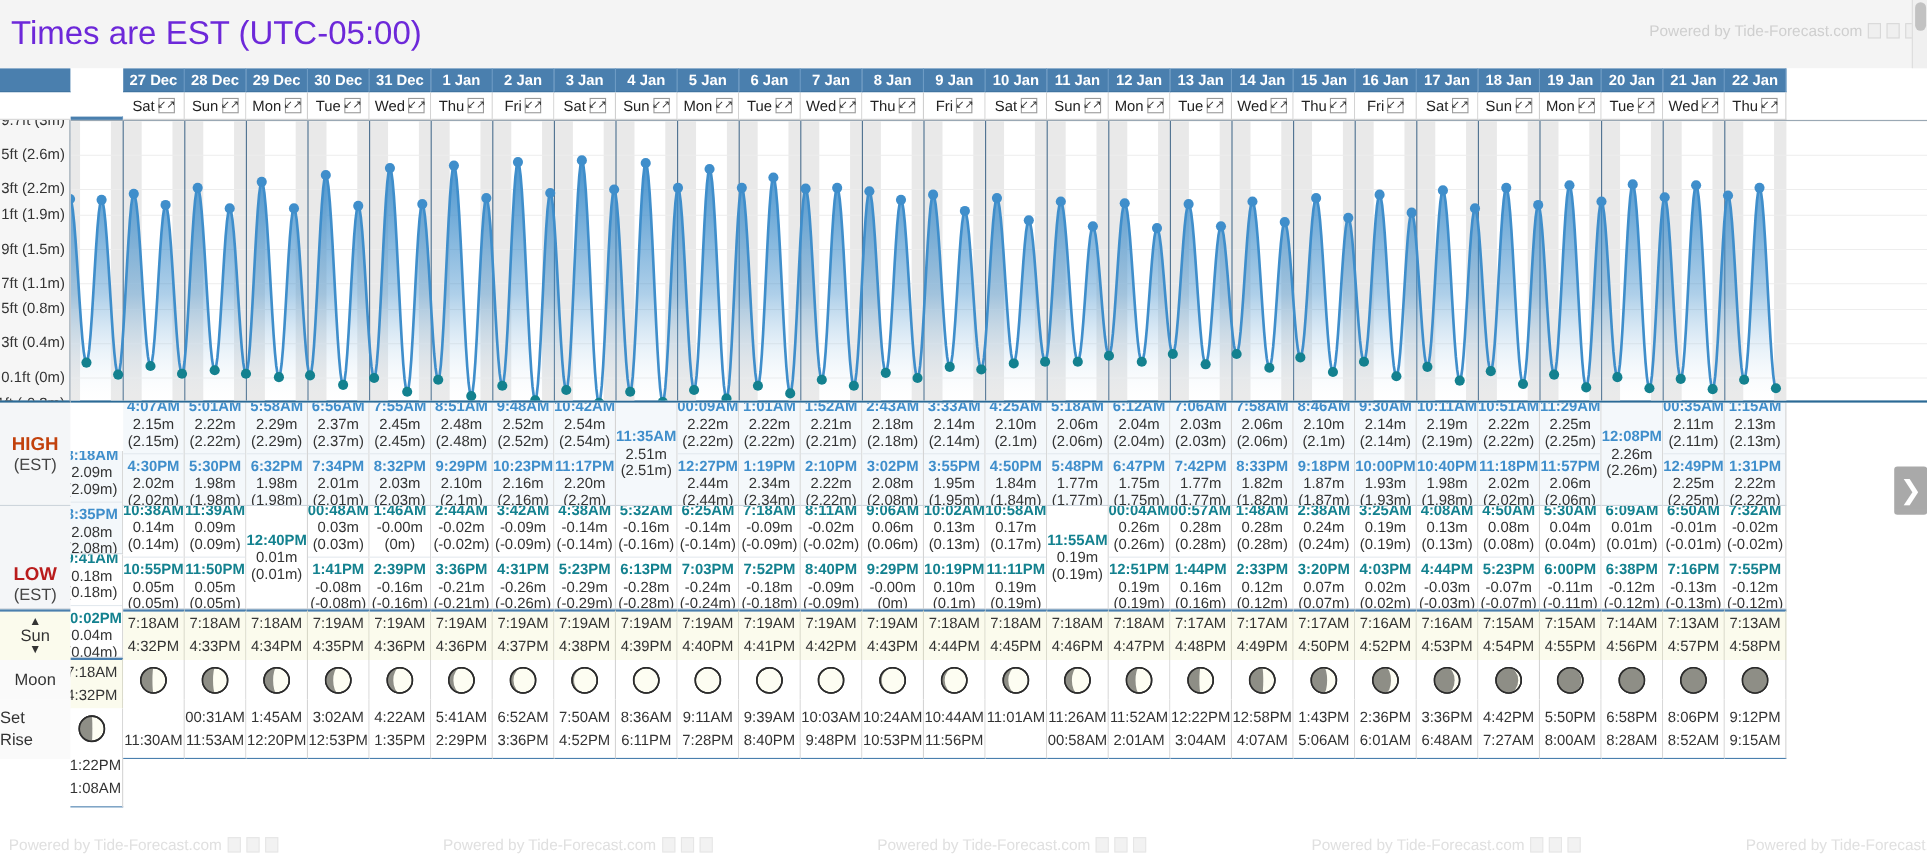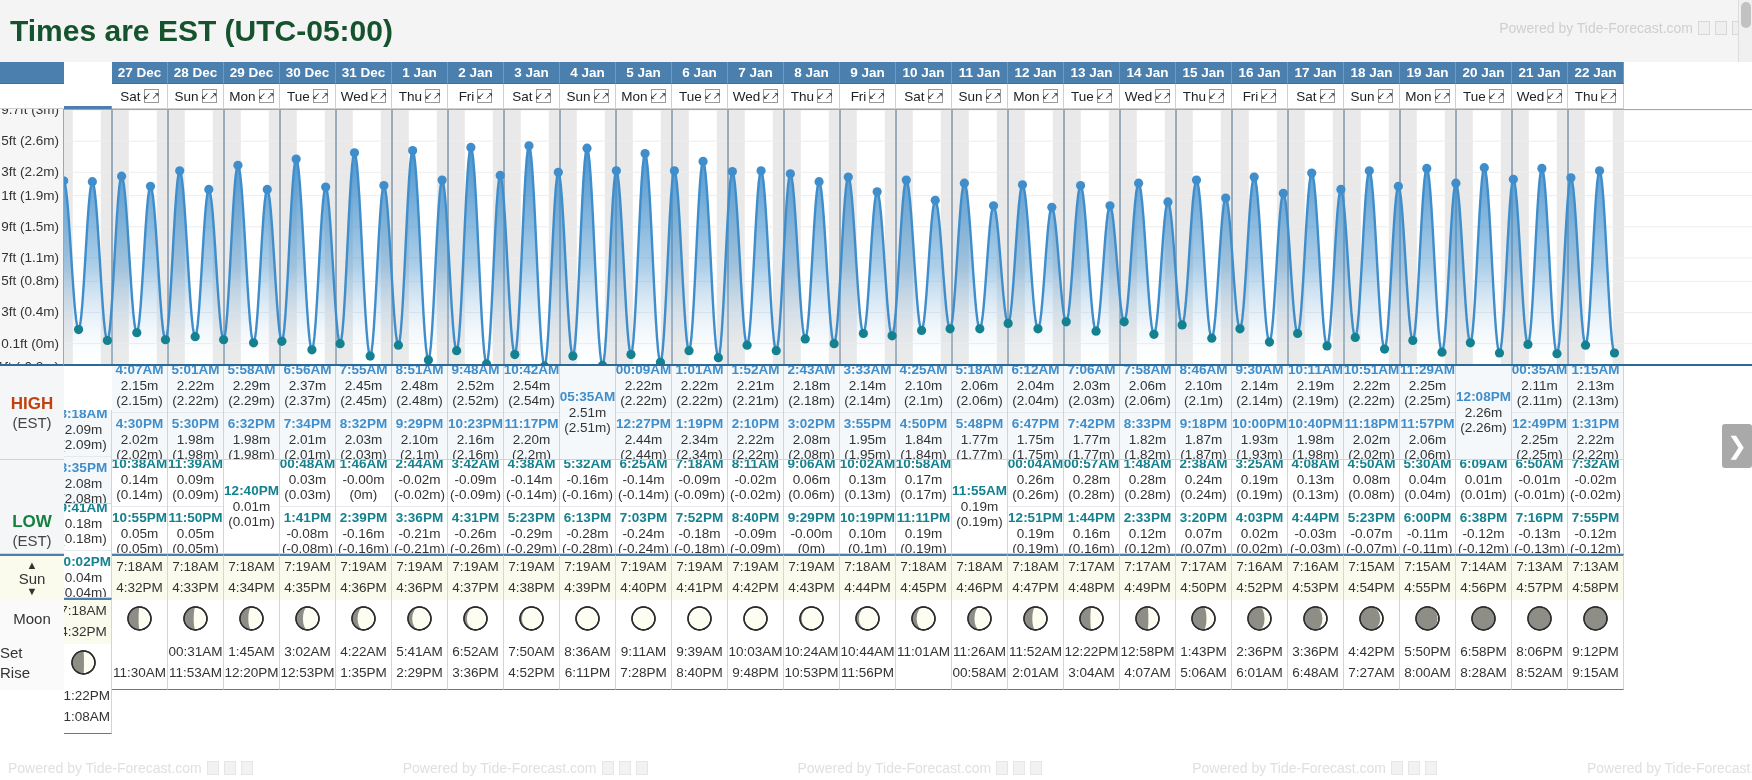--- a/index.html
+++ b/index.html
@@ -15,21 +15,21 @@
   #title-bar {
     position: absolute; left: 0; top: 0; width: 1752px; height: 62px;
     background: #f4f4f4;
     display: flex; align-items: center;
   }
   #title-main {
     font-size: 33px; font-weight: bold; color: #2e6a9e;
     margin-left: 20px; white-space: nowrap; letter-spacing: -0.3px;
   }
   #title-sub {
-    font-size: 30px; font-weight: bold; color: #14532d; margin-left: 10px;
+    font-size: 30px; font-weight: normal; color: #6d28d9; margin-left: 10px;
     white-space: nowrap;
   }
   #title-powered {
     position: absolute; right: 8px; top: 20px;
     font-size: 14px; color: #cfcfcf; white-space: nowrap;
     display: flex; align-items: center; gap: 5px;
   }
   .pw-box {
     display: inline-block; width: 12px; height: 14px;
     border: 1px solid #d8d8d8; background: #efefef;
@@ -49,21 +49,21 @@
   .lbl-datehdr { height: 22px; background: #4a7fae; border-bottom:1px solid #3c6f9c; }
   .lbl-dayhdr  { height: 25px; background: #ffffff; border-bottom: 1px solid #cfcfcf;}
   .lbl-chart   { height: 257px; background:#f6f6f6; border-right:1px solid #9aa8b4;}
   .lbl-high, .lbl-low {
     display:flex; flex-direction:column; align-items:center; justify-content:center;
     background:#f4f6f8; border-bottom:1px solid #cdd5dc;
   }
   .lbl-high { height: 94px; }
   .lbl-low  { height: 94px; }
   .lbl-big { font-size: 17px; font-weight: bold; color:#c2410c; }
-  .lbl-big.teal { color:#15803d;margin-top:48px; }
+  .lbl-big.teal { color:#b91c1c;margin-top:48px; }
   .lbl-sm  { font-size: 15px; color:#444; }
   .lbl-sun {
     height: 46px; background:#fbfbed; border-top:2px solid #4a7fae;
     display:flex; flex-direction:column; align-items:center; justify-content:center;
     font-size:15px; color:#333; line-height:1.0;
   }
   .lbl-moon {
     height: 36px; display:flex; align-items:center; justify-content:center;
     font-size:15px; color:#333; background:#fafafa;
   }
@@ -640,21 +640,21 @@
         </div>
         <div class="daycol" style="left: 496px;">
           <div class="c-datehdr">4 Jan</div>
           <div class="c-dayhdr">
             <span>Sun</span>
             <span class="expand-ico">↙↗</span>
           </div>
           <div class="c-chart"></div>
           <div class="c-high">
             <div class="ev">
-              <div class="ev-time">05:35AM</div>
+              <div class="ev-time">11:35AM</div>
               <div class="ev-h">2.51m</div>
               <div class="ev-h2">(2.51m)</div>
             </div>
           </div>
           <div class="c-low">
             <div class="ev">
               <div class="ev-time">5:32AM</div>
               <div class="ev-h">-0.16m</div>
               <div class="ev-h2">(-0.16m)</div>
             </div>

